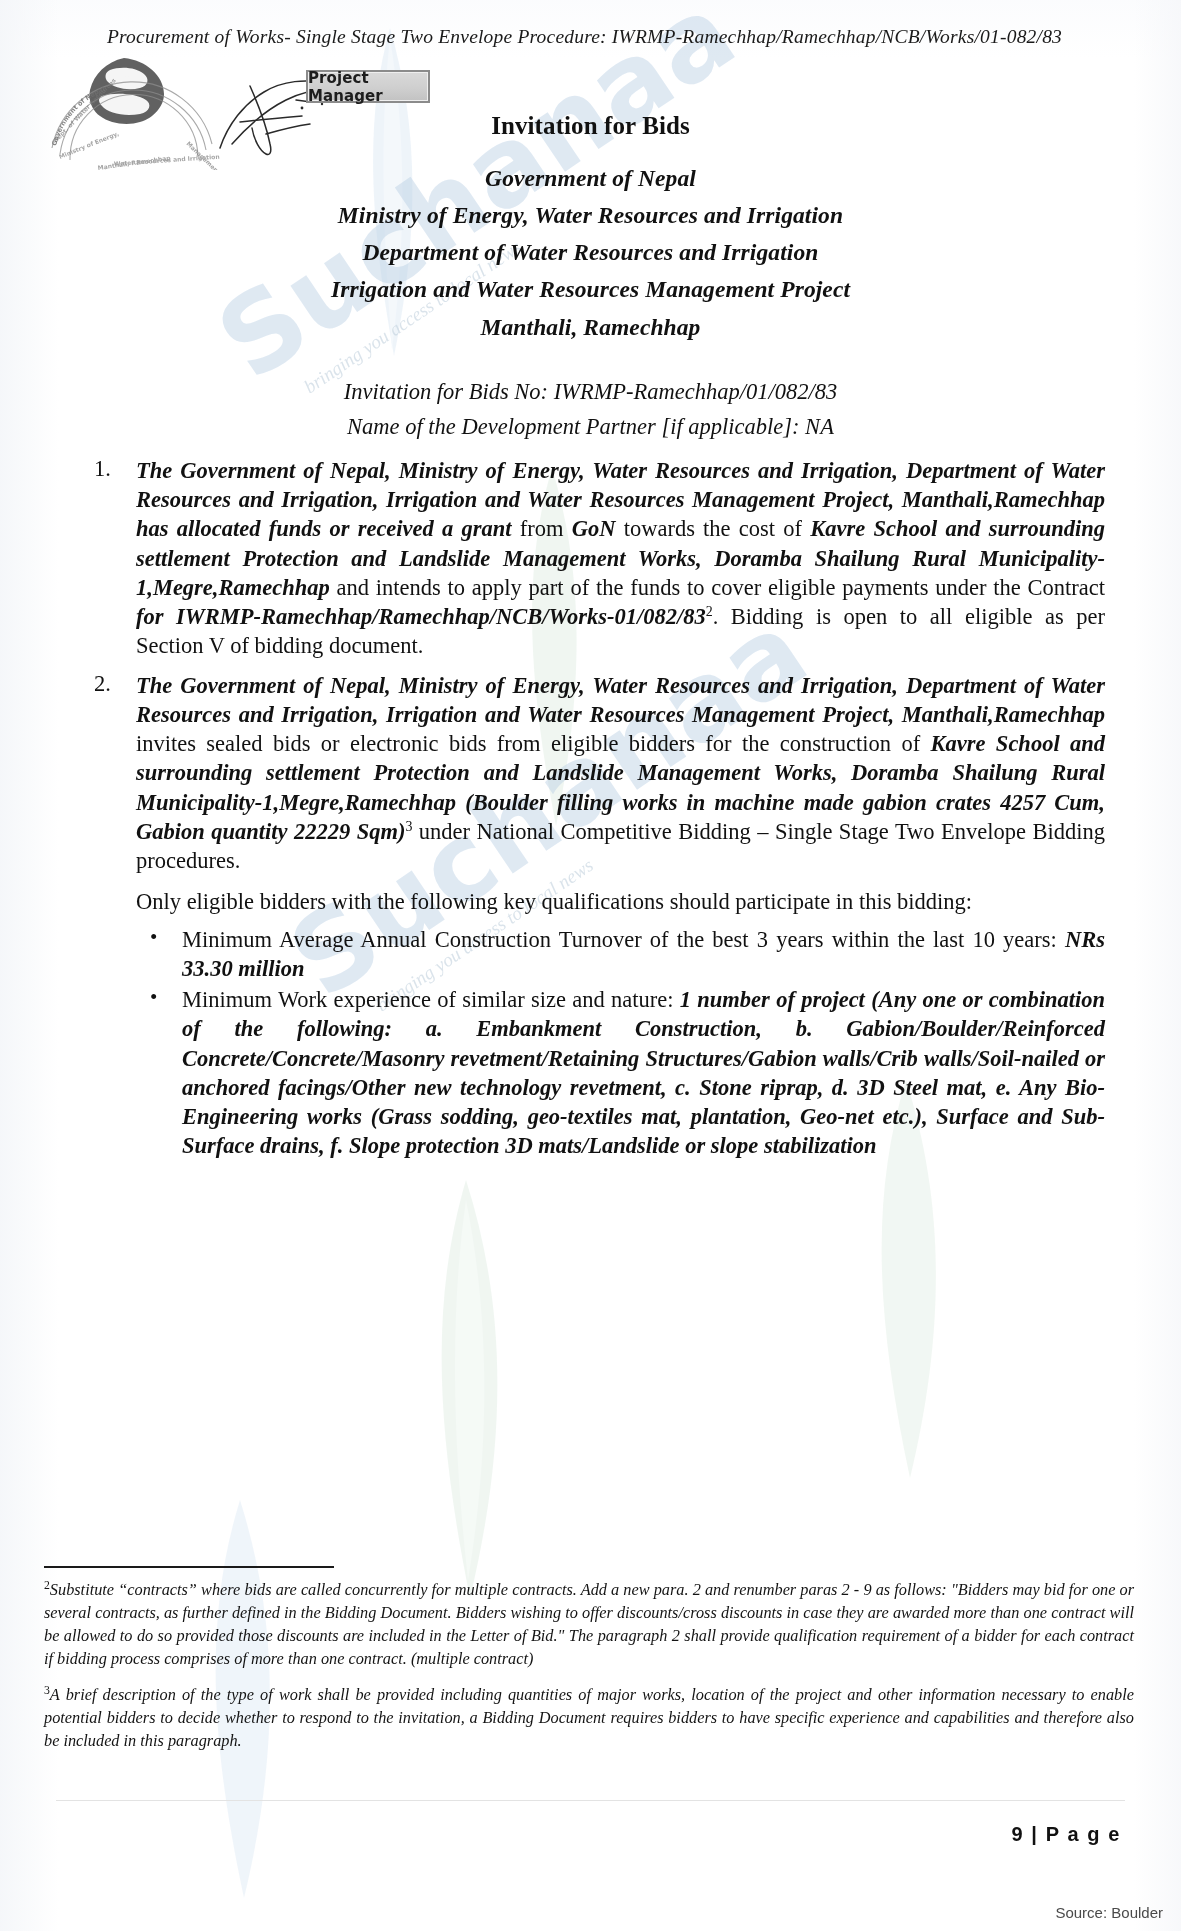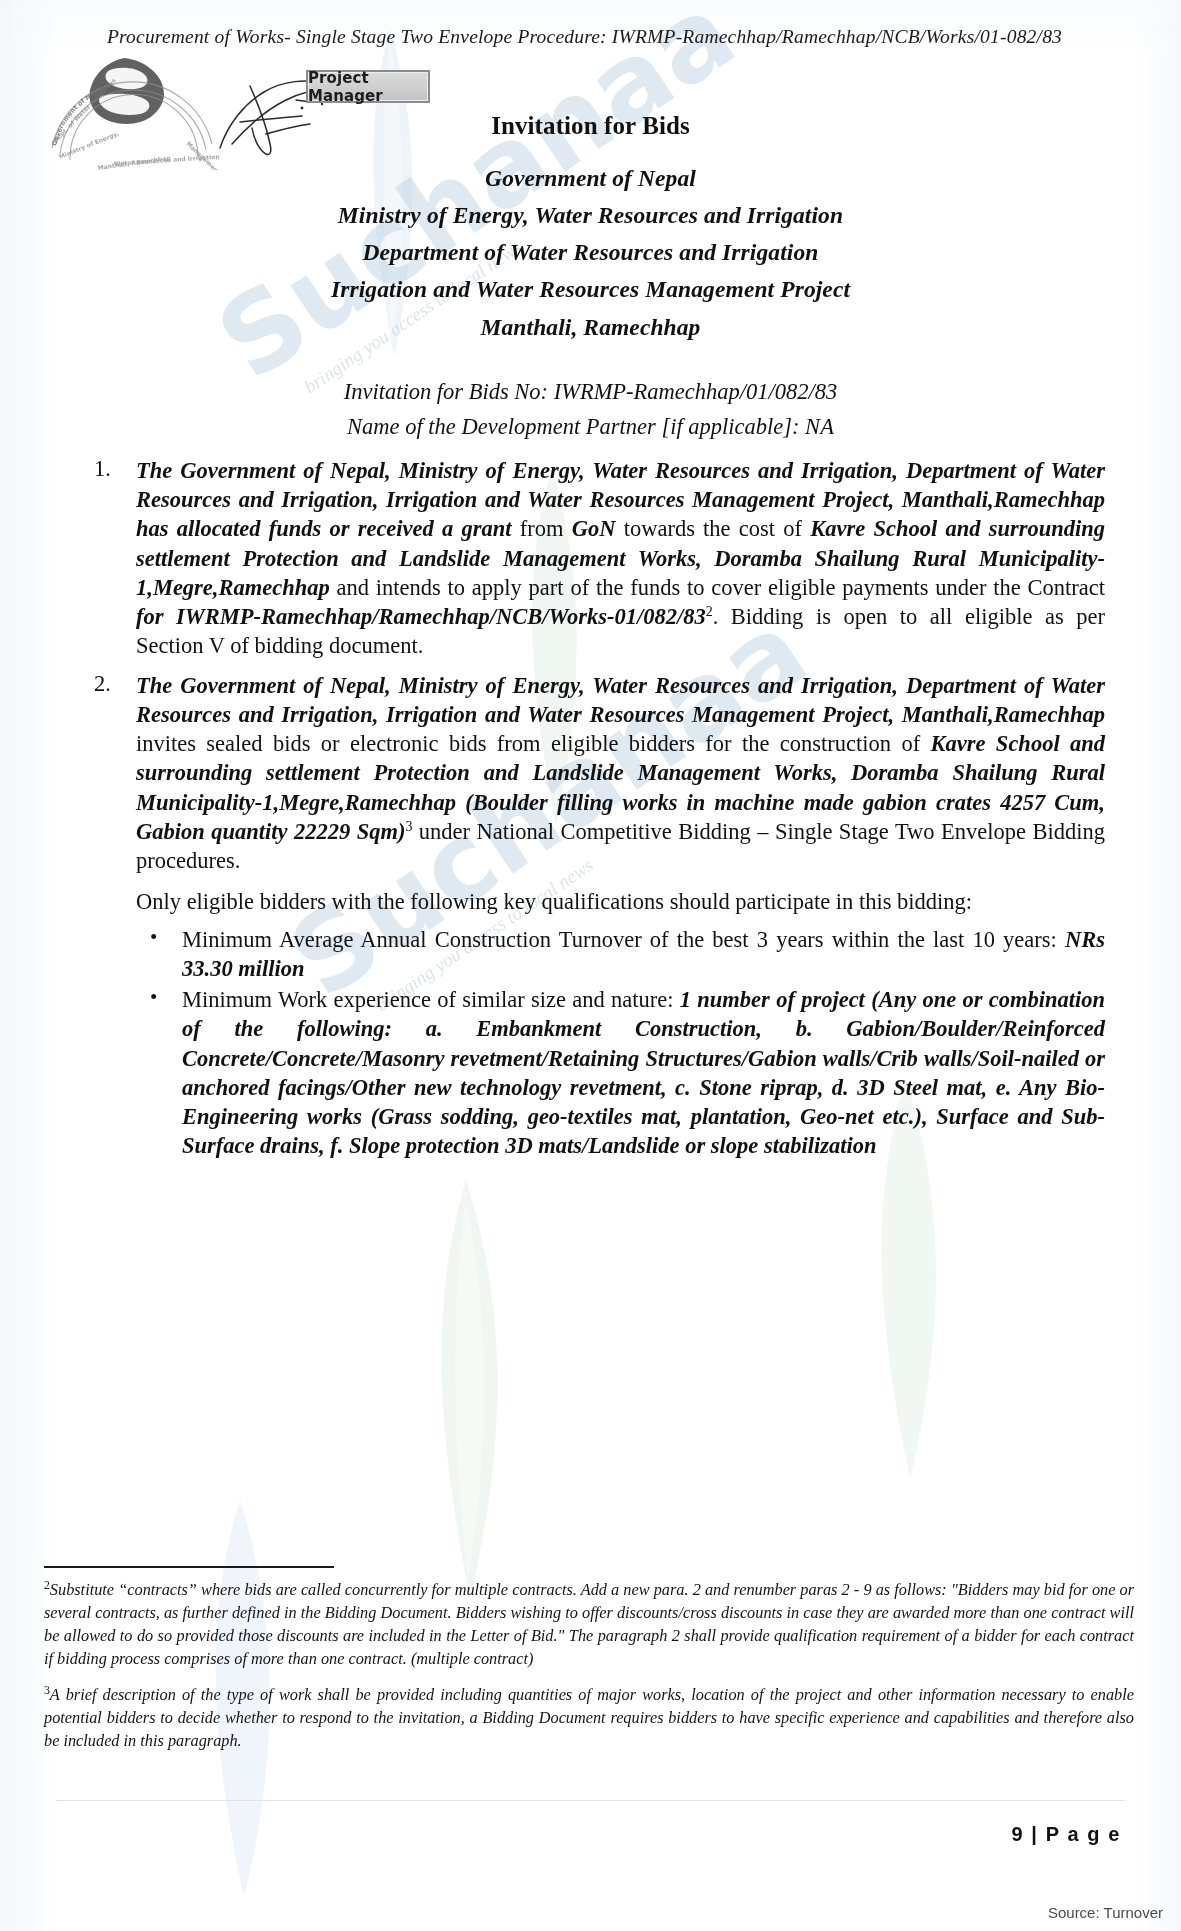--- a/index.html
+++ b/index.html
@@ -406,14 +406,14 @@
       <sup>2</sup><span>Substitute “contracts” where bids are called concurrently for multiple contracts. Add a new para. 2 and renumber paras 2 - 9 as follows: "Bidders may bid for one or several contracts, as further defined in the Bidding Document. Bidders wishing to offer discounts/cross discounts in case they are awarded more than one contract will be allowed to do so provided those discounts are included in the Letter of Bid." The paragraph 2 shall provide qualification requirement of a bidder for each contract if bidding process comprises of more than one contract. (multiple contract)</span>
     </p>
     <p class="fn">
       <sup>3</sup><span>A brief description of the type of work shall be provided including quantities of major works, location of the project and other information necessary to enable potential bidders to decide whether to respond to the invitation, a Bidding Document requires bidders to have specific experience and capabilities and therefore also be included in this paragraph.</span>
     </p>
   </div>
 
   <div class="footer-rule"></div>
   <div class="footer-page">9 | P a g e</div>
 
-  <div class="source-tag">Source: Turnover</div>
+  <div class="source-tag">Source: Boulder</div>
 </div>
 
 </body></html>

